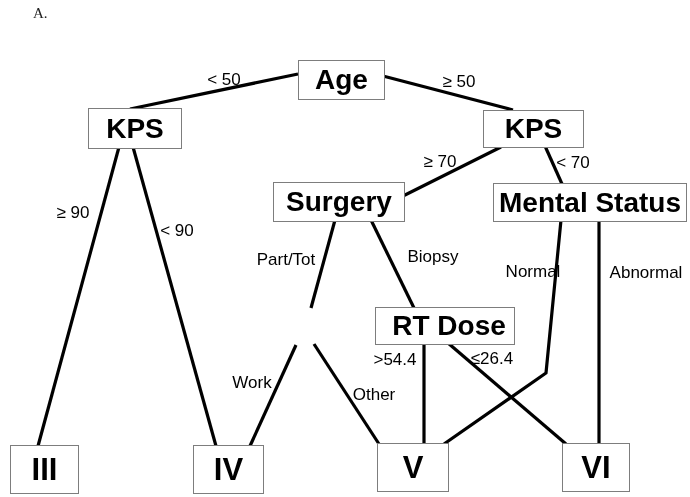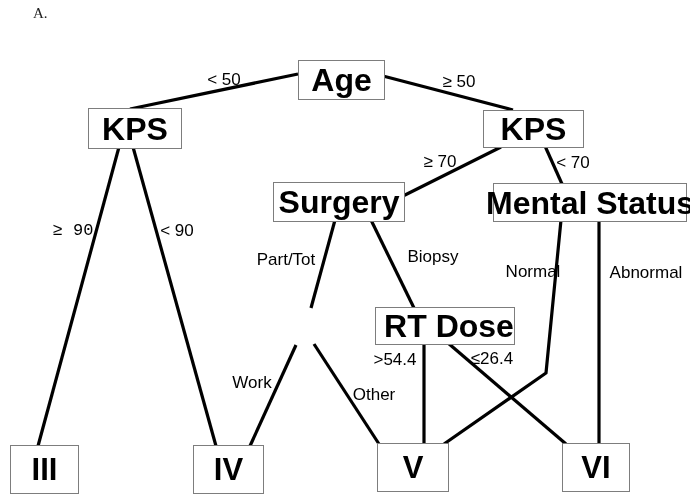--- a/index.html
+++ b/index.html
@@ -5,21 +5,21 @@
   html,body{margin:0;padding:0;}
   body{
     width:690px;height:497px;position:relative;background:#ffffff;
     font-family:"Liberation Sans",sans-serif;color:#000;overflow:hidden;
   }
   #diagram{position:relative;width:690px;height:497px;}
   svg.edges{position:absolute;left:0;top:0;width:690px;height:497px;}
   .node{
     position:absolute;display:flex;align-items:center;justify-content:center;
     background:#ffffff;border:1px solid #7d7d7d;
-    font-weight:bold;font-size:32px;letter-spacing:0px;
+    font-weight:bold;font-size:28px;letter-spacing:0px;
     white-space:nowrap;line-height:1;
   }
   .node.leaf{font-size:31px;}
   .edge-label{
     position:absolute;transform:translateX(-50%);
     font-size:17px;font-weight:400;white-space:nowrap;line-height:1;
   }
   .figure-label{
     position:absolute;left:33px;top:5px;
     font-family:"Liberation Serif",serif;font-size:15px;color:#222;
@@ -87,21 +87,21 @@
   <div class="node leaf" style="left:377px;top:443px;width:70px;height:47px;">
     <span>V</span>
   </div>
 
   <div class="node leaf" style="left:562px;top:443px;width:66px;height:47px;">
     <span>VI</span>
   </div>
 
   <div class="edge-label" style="left:224px;top:71px;">&lt; 50</div>
   <div class="edge-label" style="left:459px;top:73px;">≥ 50</div>
-  <div class="edge-label" style="left:73px;top:222px;font-family:Liberation Mono, monospace;">≥ 90</div>
+  <div class="edge-label" style="left:73px;top:204px;">≥ 90</div>
   <div class="edge-label" style="left:177px;top:222px;">&lt; 90</div>
   <div class="edge-label" style="left:440px;top:153px;">≥ 70</div>
   <div class="edge-label" style="left:573px;top:154px;">&lt; 70</div>
   <div class="edge-label" style="left:286px;top:251px;">Part/Tot</div>
   <div class="edge-label" style="left:419px;top:248px;padding-left:28px;">Biopsy</div>
   <div class="edge-label" style="left:533px;top:263px;">Normal</div>
   <div class="edge-label" style="left:646px;top:264px;">Abnormal</div>
   <div class="edge-label" style="left:252px;top:374px;">Work</div>
   <div class="edge-label" style="left:374px;top:386px;">Other</div>
   <div class="edge-label" style="left:395px;top:351px;">&gt;54.4</div>

